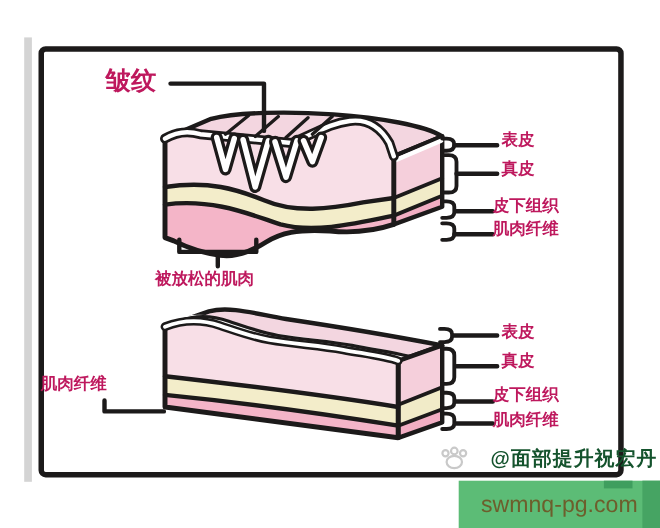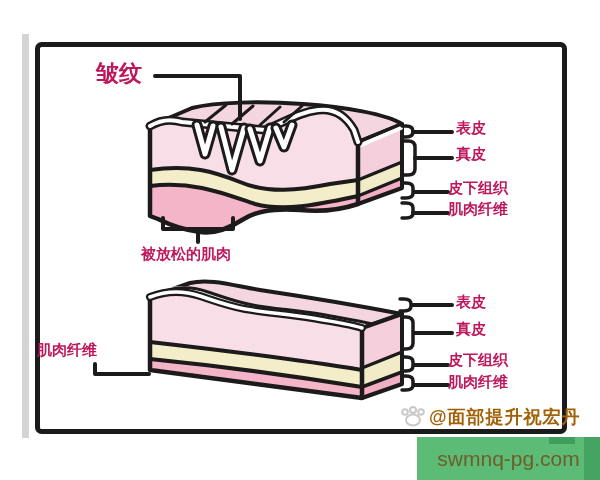--- a/index.html
+++ b/index.html
@@ -3,22 +3,22 @@
 <meta charset="utf-8">
 <style>
   html,body{margin:0;padding:0;background:#ffffff;}
   .stage{position:relative;width:600px;height:480px;background:#ffffff;overflow:hidden;
          font-family:"Liberation Sans",sans-serif;}
   .stage svg{position:absolute;left:0;top:0;}
   .lbl{position:absolute;font-weight:bold;color:#be185d;white-space:nowrap;line-height:1.05;}
   .fs21{font-size:15px;}
   .fs23{font-size:23px;}
   .fs25{font-size:25px;letter-spacing:1px;}
-  .wm-text{position:absolute;left:429px;top:405px;font-size:18px;font-weight:bold;
-           color:#a16207;letter-spacing:1px;white-space:nowrap;}
+  .wm-text{position:absolute;left:446px;top:405px;font-size:18px;font-weight:bold;
+           color:#14532d;letter-spacing:1px;white-space:nowrap;}
   .banner{position:absolute;left:417px;top:437px;width:183px;height:43px;background:#5cbc76;
           display:flex;align-items:center;justify-content:center;font-size:21px;color:#6d5e2c;}
   .banner-tab{position:absolute;left:549px;top:437px;width:26px;height:7px;background:#3f9e5e;}
   .banner-edge{position:absolute;left:584px;top:437px;width:16px;height:43px;background:#46a463;}
 </style>
 </head>
 <body>
 
 <div class="stage">
 

